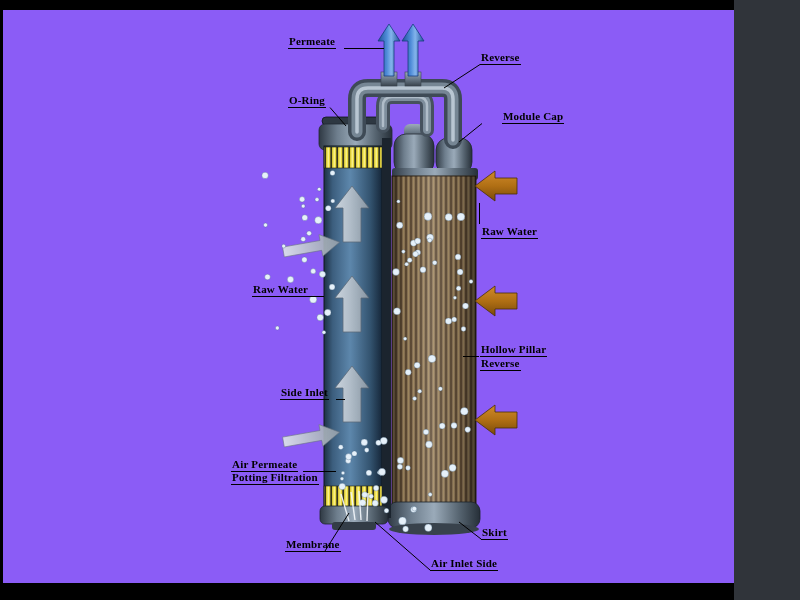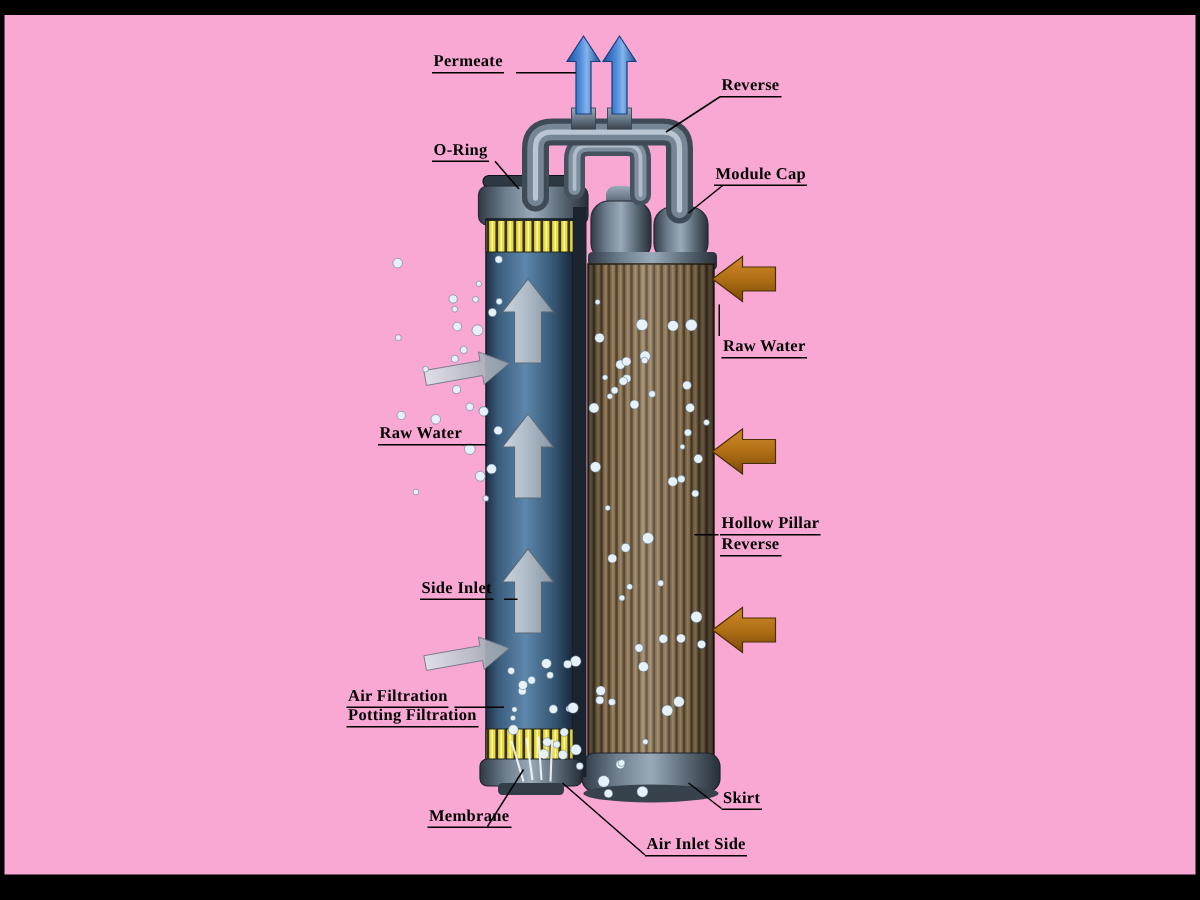--- a/index.html
+++ b/index.html
@@ -1,18 +1,18 @@
 <!DOCTYPE html>
 <html><head>
 <meta charset="utf-8">
 <style>
   html,body{margin:0;padding:0;background:#30343a;}
   #stage{
-    position:relative;width:800px;height:600px;overflow:hidden;
-    background:#f9a8d4;font-family:"Liberation Sans",sans-serif;text-decoration:underline;
+    position:relative;width:734px;height:600px;overflow:hidden;
+    background:#8b5cf6;font-family:"Liberation Sans",sans-serif;text-decoration:underline;
   }
   #stage svg{position:absolute;left:0;top:0;display:block;}
   .label{
     position:absolute;z-index:2;
     font-family:"Liberation Serif",serif;font-size:11px;font-weight:bold;
     color:#000;line-height:12px;letter-spacing:.2px;white-space:nowrap;
     border-bottom:1px solid #000;padding:0 1px 1px 1px;
   }
   .bubble{fill:#e6f1fa;stroke:rgba(60,95,125,.5);stroke-width:.6;}
   .leader{stroke:#000;stroke-width:1;fill:none;}
@@ -259,24 +259,24 @@
       <line class="leader" x1="303" y1="471.5" x2="336" y2="471.5"></line>
       <line class="leader" x1="325" y1="551" x2="349" y2="513"></line>
       <line class="leader" x1="430" y1="570" x2="375" y2="522"></line>
       <line class="leader" x1="481" y1="539" x2="459" y2="522"></line>
     </g>
   </svg>
 
   <div class="label" style="left:288px;top:35px">Permeate</div>
   <div class="label" style="left:480px;top:51px">Reverse</div>
   <div class="label" style="left:288px;top:94px">O-Ring</div>
-  <div class="label" style="left:476px;top:110px">Module Cap</div>
+  <div class="label" style="left:502px;top:110px">Module Cap</div>
   <div class="label" style="left:481px;top:225px">Raw Water</div>
   <div class="label" style="left:252px;top:283px">Raw Water</div>
   <div class="label" style="left:480px;top:343px">Hollow Pillar</div>
   <div class="label" style="left:480px;top:357px">Reverse</div>
   <div class="label" style="left:280px;top:386px">Side Inlet</div>
-  <div class="label" style="left:231px;top:458px">Air Filtration</div>
+  <div class="label" style="left:231px;top:458px">Air Permeate</div>
   <div class="label" style="left:231px;top:471px">Potting Filtration</div>
   <div class="label" style="left:285px;top:538px">Membrane</div>
   <div class="label" style="left:430px;top:557px">Air Inlet Side</div>
   <div class="label" style="left:481px;top:526px">Skirt</div>
 </div>
 
 </body></html>

